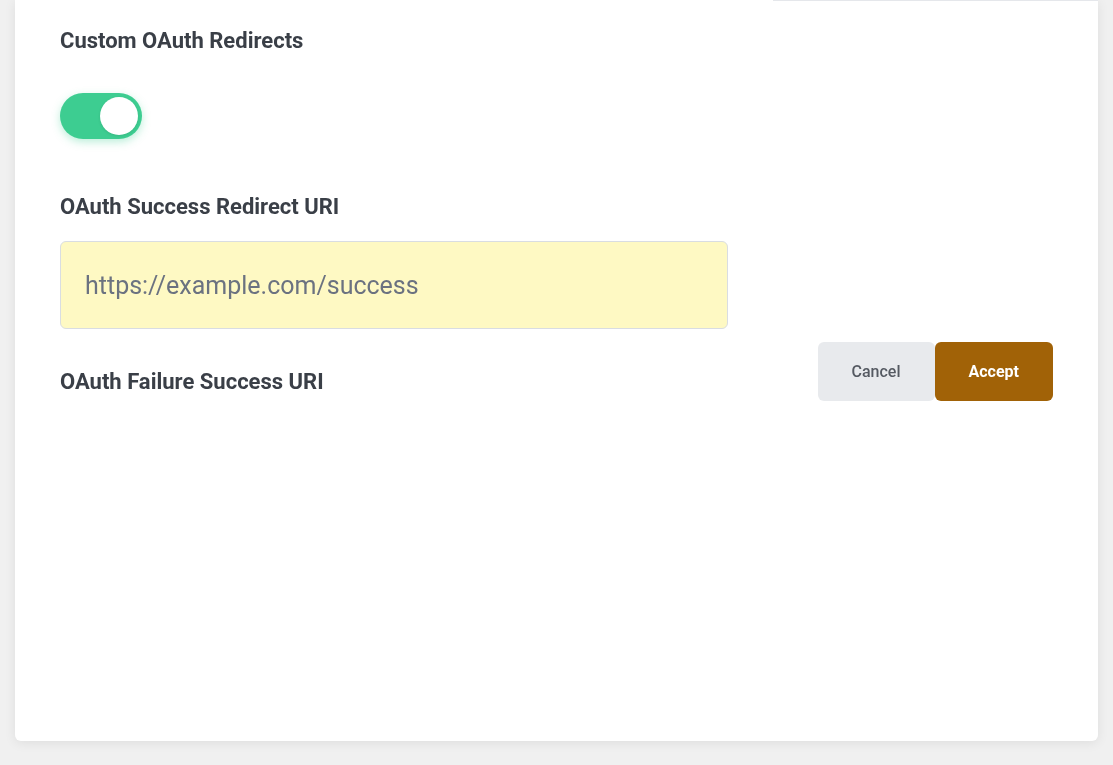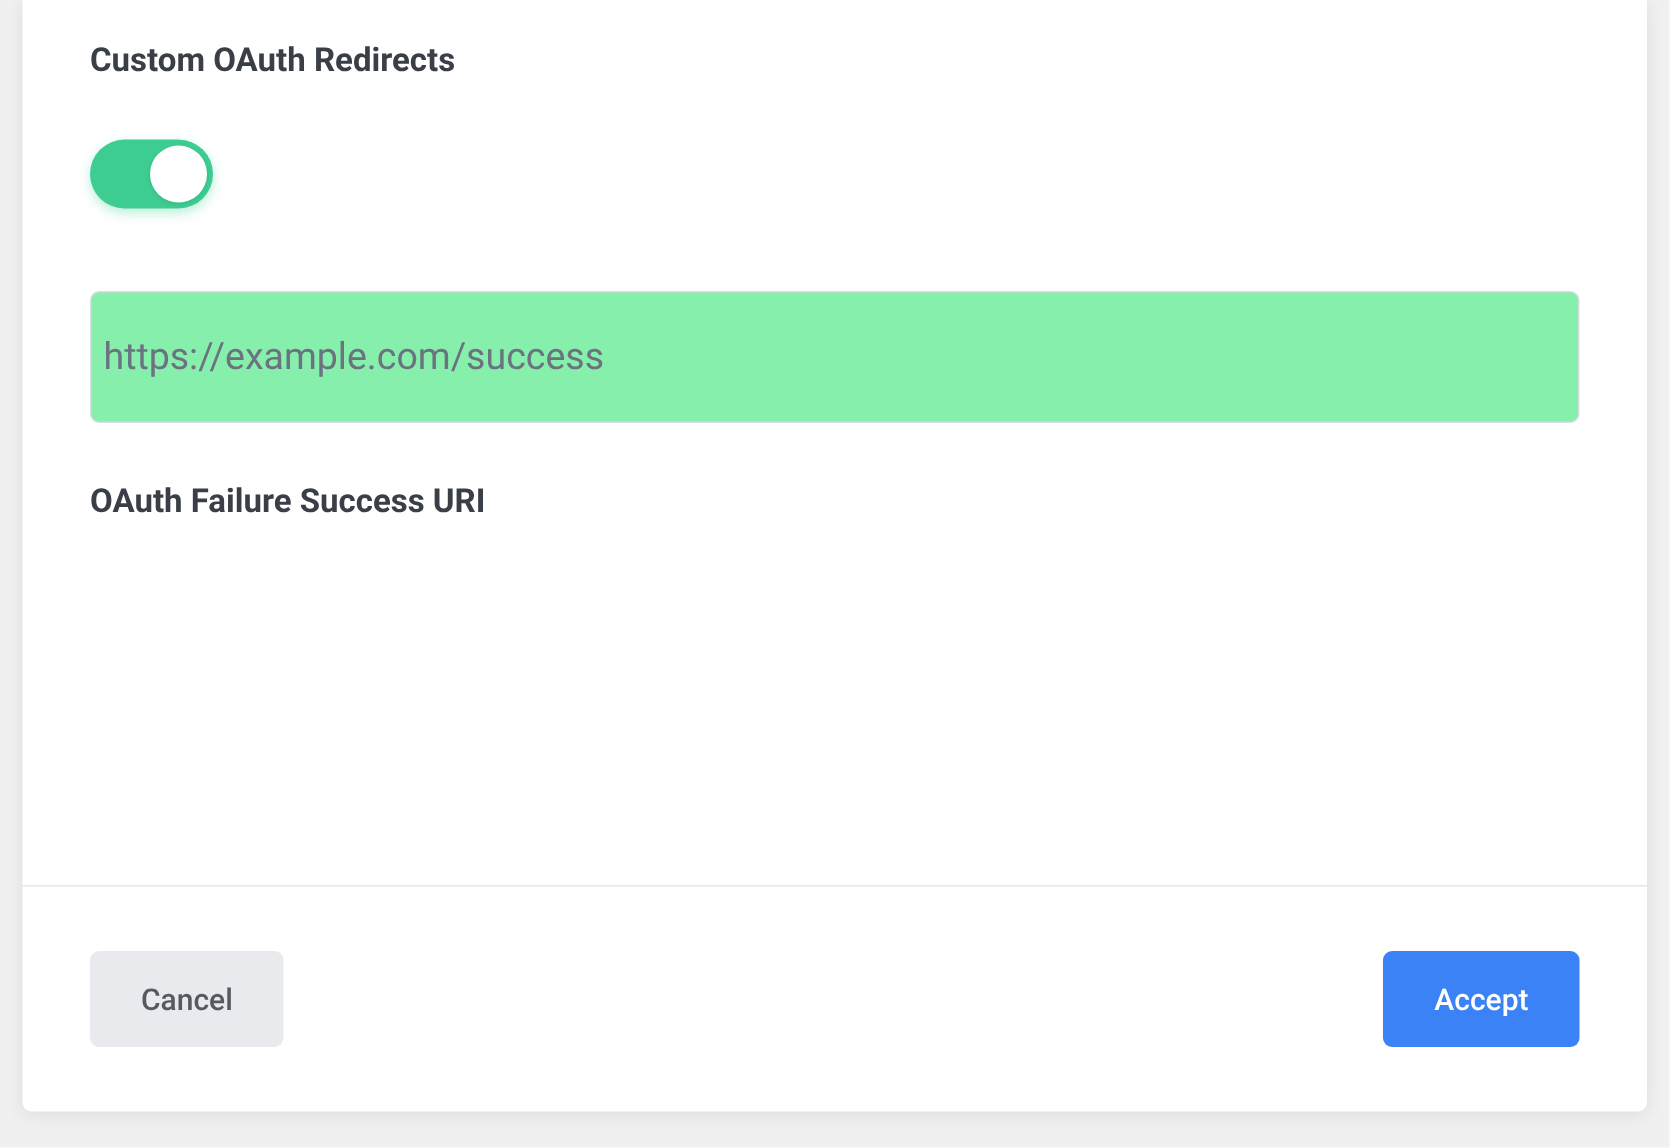--- a/index.html
+++ b/index.html
@@ -20,21 +20,20 @@
       padding: 0 15px 15px 15px;
       height: 100%;
     }
     
     .modal {
       background-color: #ffffff;
       border-radius: 0 0 6px 6px;
       box-shadow: 0 2px 12px rgba(0,0,0,0.08);
       height: 741px;
       display: flex;
-      flex-direction: column;
       position: relative;
     }
     
     .modal-body {
       padding: 28px 45px 45px 45px;
       flex: 1;
     }
     
     .section-title {
       font-size: 22px;
@@ -91,77 +90,79 @@
       font-size: 22px;
       font-weight: 700;
       color: #3a3f47;
       display: block;
       margin-bottom: 22px;
     }
     
     .text-input {
       width: 100%;
       height: 88px;
-      padding: 0 8px;
+      padding: 0 24px;
       font-size: 25px;
       color: #6b7280;
       border: 1px solid #d9dde2;
       border-radius: 6px;
-      background-color: #86efac;
+      background-color: #fef9c3;
       outline: none;
       font-family: inherit;
     }
     
     .text-input::placeholder {
       color: #9ca3af;
     }
     
     .modal-footer {
       border-top: 1px solid #e5e7eb;
       padding: 43px 45px;
       display: flex;
       justify-content: space-between;
       align-items: center;
     }
     
     .btn {
       padding: 20px 34px;
-      font-size: 20px;
+      font-size: 16px;
       font-weight: 500;
       border: none;
       border-radius: 6px;
       cursor: pointer;
       font-family: inherit;
     }
     
     .btn-cancel {
       background-color: #e8eaed;
       color: #555a62;
     }
     
     .btn-accept {
-      background-color: #3b82f6;
+      background-color: #a16207;
       color: #ffffff;
+      font-weight: bold;
     }
   </style>
 </head>
 <body>
 
 <div class="page-wrapper">
   <div class="modal">
     <div class="modal-body">
       
       <h2 class="section-title">Custom OAuth Redirects</h2>
       
       <label class="toggle-switch">
         <input type="checkbox" checked="" style="">
         <span class="toggle-slider"></span>
       </label>
       
       <div class="field-group">
+        <label class="field-label">OAuth Success Redirect URI</label>
         <input type="text" class="text-input" value="https://example.com/success" style="">
       </div>
       
       <div class="field-group">
         <label class="field-label">OAuth Failure Success URI</label>
       </div>
       
     </div>
 
     <div class="modal-footer">

